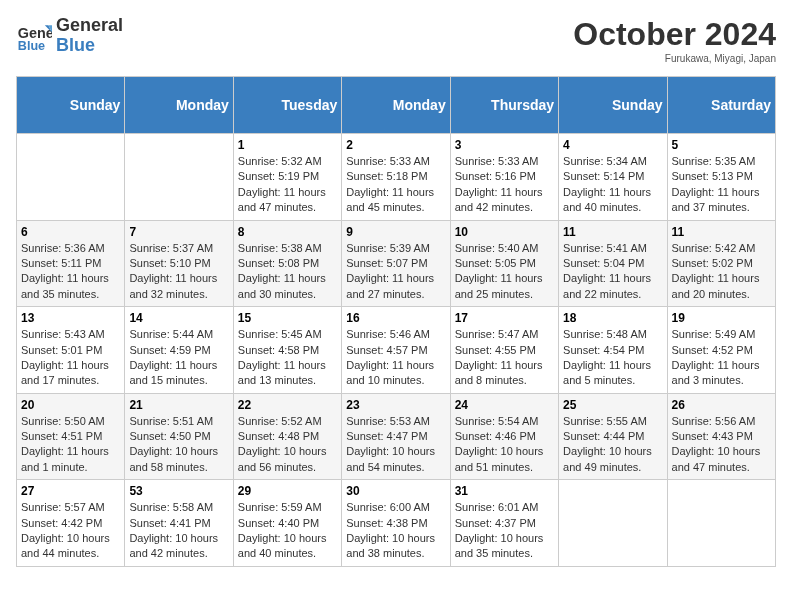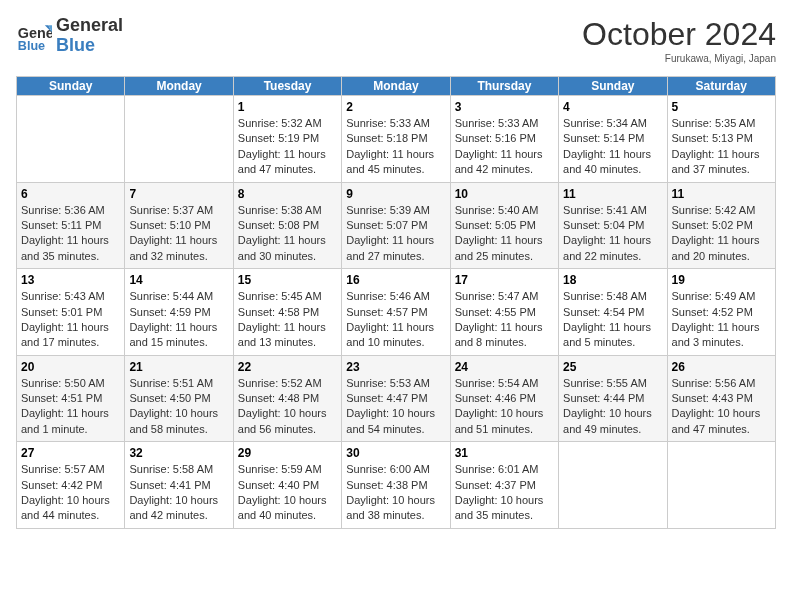--- a/index.html
+++ b/index.html
@@ -32,38 +32,38 @@
     }
     .logo-icon {
       width: 36px;
       height: 36px;
     }
     .title-block {
       text-align: right;
     }
     .title-month {
       font-size: 32px;
-      font-weight: normal;
+      font-weight: bold;
       color: #333;
     }
     .title-location {
       font-size: 10px;
       color: #555;
     }
     .calendar {
       width: 100%;
       border-collapse: collapse;
       font-size: 11px;
     }
     .calendar th {
       background: #3a7ebf;
       color: #fff;
-      padding: 2px 4px;
-      text-align: center;
-      font-size: 12px;
+      padding: 20px 4px;
+      text-align: right;
+      font-size: 14px;
       border: 1px solid #ccc;
     }
     .calendar td {
       border: 1px solid #ccc;
       vertical-align: top;
       padding: 4px;
       width: 108px;
       min-height: 70px;
       background: #fff;
     }
@@ -232,21 +232,21 @@
           <div class="day-num">26</div>
           <div class="day-info">Sunrise: 5:56 AM<br>Sunset: 4:43 PM<br>Daylight: 10 hours and 47 minutes.</div>
         </td>
       </tr>
       <tr>
         <td>
           <div class="day-num">27</div>
           <div class="day-info">Sunrise: 5:57 AM<br>Sunset: 4:42 PM<br>Daylight: 10 hours and 44 minutes.</div>
         </td>
         <td>
-          <div class="day-num">32</div>
+          <div class="day-num">53</div>
           <div class="day-info">Sunrise: 5:58 AM<br>Sunset: 4:41 PM<br>Daylight: 10 hours and 42 minutes.</div>
         </td>
         <td>
           <div class="day-num">29</div>
           <div class="day-info">Sunrise: 5:59 AM<br>Sunset: 4:40 PM<br>Daylight: 10 hours and 40 minutes.</div>
         </td>
         <td>
           <div class="day-num">30</div>
           <div class="day-info">Sunrise: 6:00 AM<br>Sunset: 4:38 PM<br>Daylight: 10 hours and 38 minutes.</div>
         </td>

